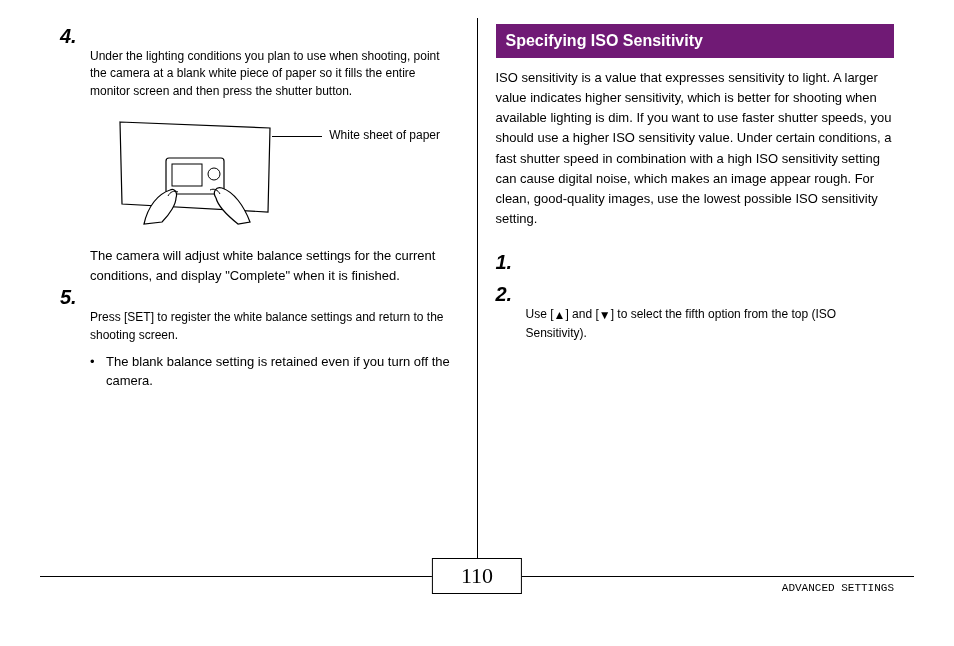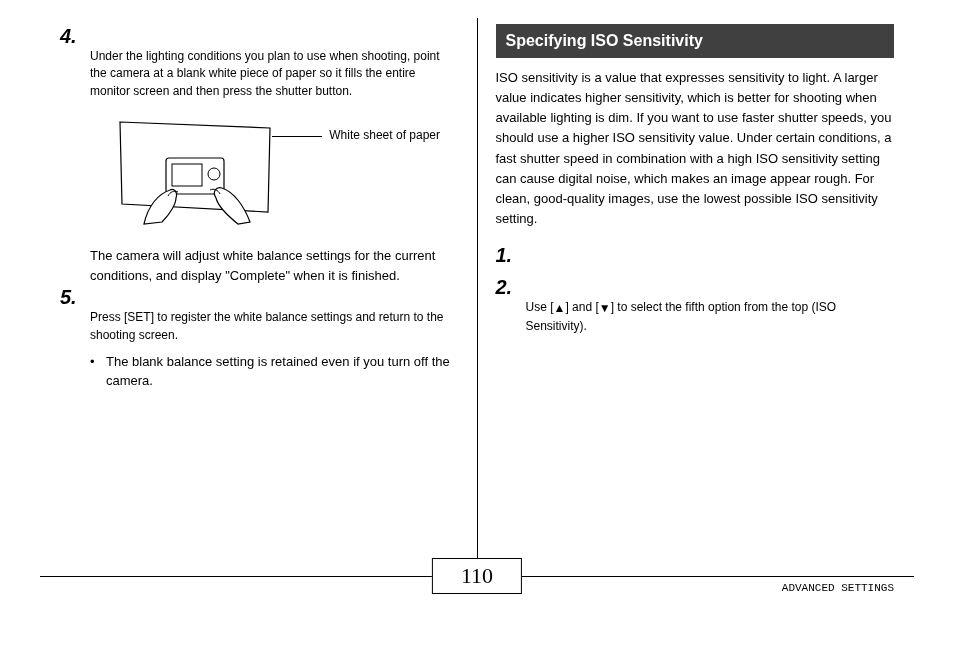--- a/index.html
+++ b/index.html
@@ -73,31 +73,31 @@
   }
   .bullet-row {
     display: flex;
     gap: 8px;
     margin-left: 30px;
     margin-top: 6px;
     font-size: 13px;
   }
   .bullet-dot { min-width: 8px; }
   .section-header {
-    background: #404040;
+    background: #701a75;
     color: #fff;
     font-weight: bold;
     font-size: 16px;
     padding: 5px 10px;
     margin-bottom: 10px;
   }
   .para {
     font-size: 13px;
     line-height: 1.55;
-    margin-bottom: 14px;
+    margin-bottom: 21px;
   }
   .tri-up, .tri-down {
     display: inline-block;
     vertical-align: -1px;
   }
   .footer {
     position: absolute;
     left: 0; right: 0;
     bottom: 22px;
     height: 48px;

